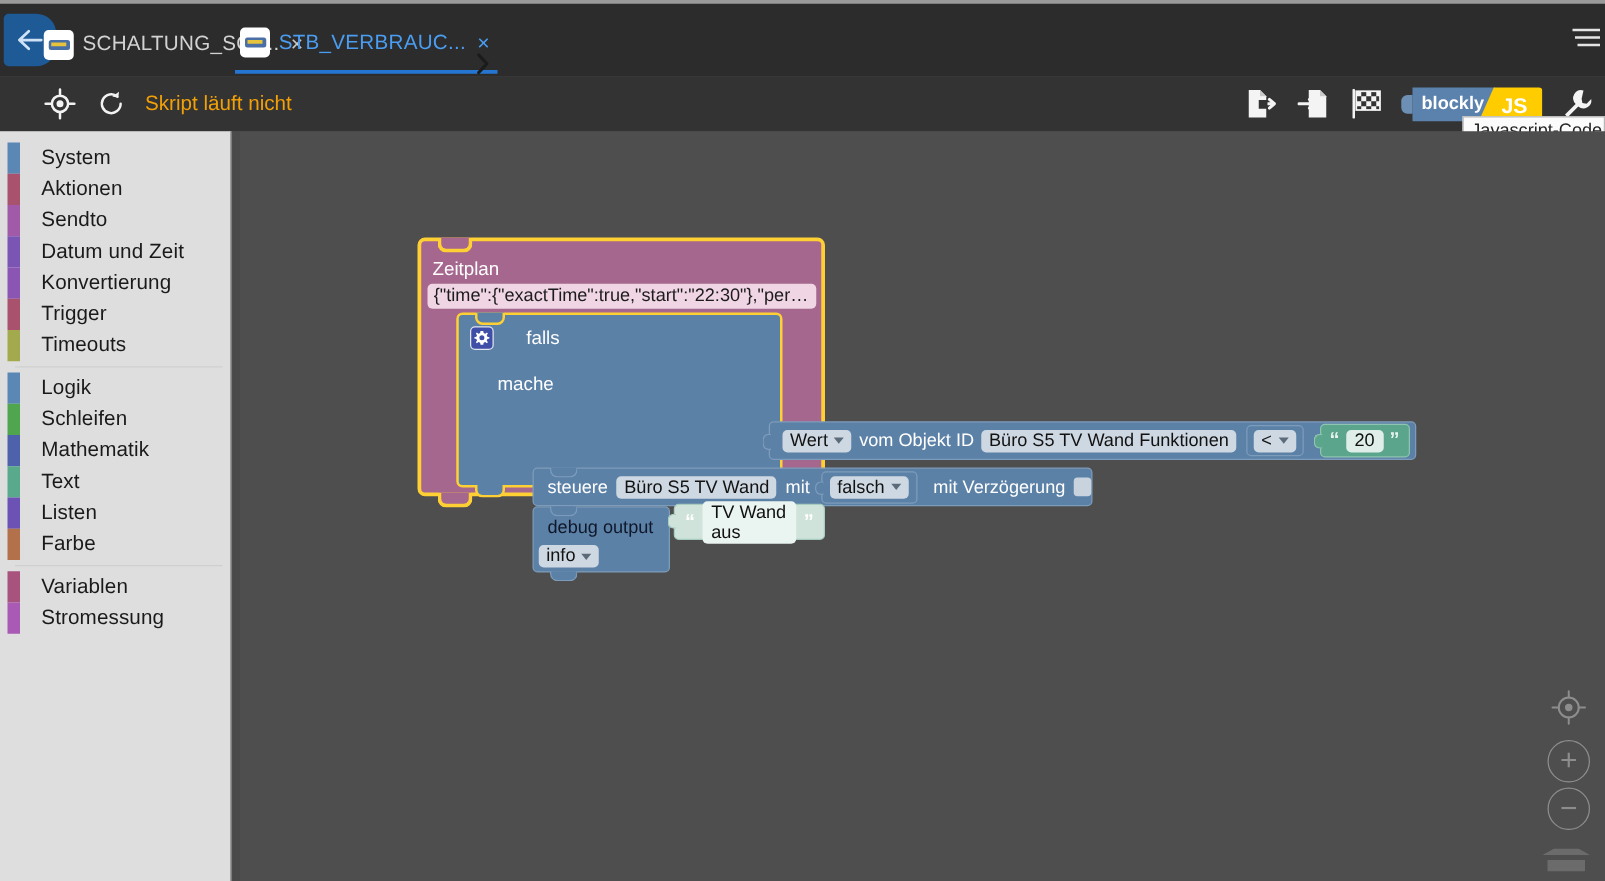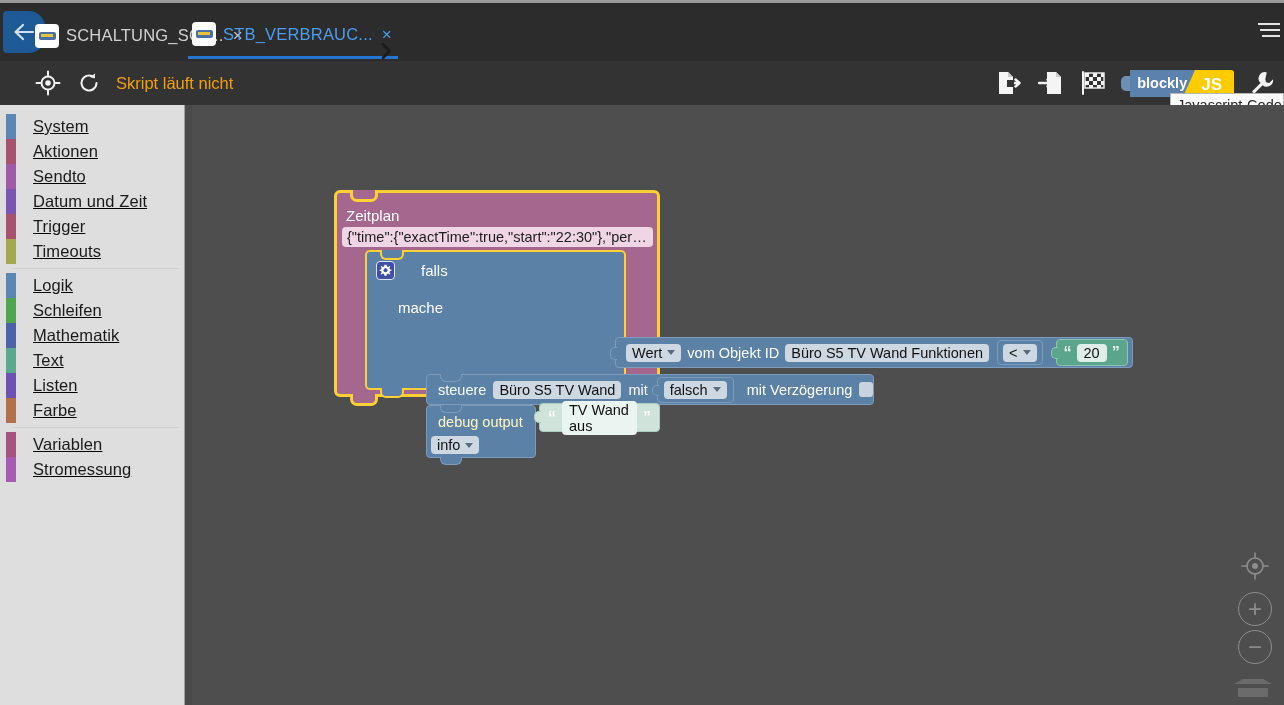--- a/index.html
+++ b/index.html
@@ -105,21 +105,20 @@
     color: #262626; font-size: 14.5px; padding: 3px 6px;
     white-space: nowrap; overflow: hidden; width: 114px;
   }
 
   
   #sidebar {
     position: absolute; left: 0; top: 105px; width: 185px; height: 600px;
     background: #dedede;
     border-right: 1px solid #9e9e9e;
     overflow: hidden;
-    text-decoration: underline;
   }
   .sbitem {
     position: relative; height: 25px; display: flex; align-items: center;
     cursor: pointer;
   }
   .sbitem .swatch {
     position: absolute; left: 6px; top: 0px; width: 10px; height: 25px;
   }
   .sbitem .sblabel {
     margin-left: 33px; font-size: 16.5px; color: #1a1a1a; letter-spacing: .1px;
@@ -282,21 +281,21 @@
     width: 20px; height: 7px; background: #5c81a7;
     border-left: 1px solid #7d9cbb; border-right: 1px solid #7d9cbb;
     border-bottom: 1px solid #7d9cbb; border-radius: 0 0 6px 6px;
   }
   #debugblk:after {
     content: ""; position: absolute; left: 13px; bottom: -8px;
     width: 20px; height: 7px; background: #5c81a7;
     border-left: 1px solid #7d9cbb; border-right: 1px solid #7d9cbb;
     border-bottom: 1px solid #7d9cbb; border-radius: 0 0 6px 6px;
   }
-  #debug-label { color: #fef9c3; font-size: 14.5px; padding: 8px 4px 0 11px; }
+  #debug-label { color: #0f172a; font-size: 14.5px; padding: 8px 4px 0 11px; }
   #infofld { position: absolute; left: 4px; top: 30px; }
   #strblk-txt {
     position: absolute; left: 205px; top: 213px;
     display: flex; align-items: center; gap: 6px; height: 29px;
     background: #cfe3da; border: 1px solid #a9ccc0; border-radius: 4px;
     padding: 0 8px;
   }
   #strblk-txt .plug-l { background: #cfe3da; border: 1px solid #a9ccc0; border-right: none;}
   #strblk-txt .q { color: #fff; }
   #strblk-txt .numfld { background: #eaf4f0; }
@@ -436,20 +435,24 @@
   </div>
   <div class="sbitem">
     <span class="swatch" style="background:#a05aa8"></span>
     <span class="sblabel">Sendto</span>
   </div>
   <div class="sbitem">
     <span class="swatch" style="background:#7b55b4"></span>
     <span class="sblabel">Datum und Zeit</span>
   </div>
   <div class="sbitem">
+    <span class="swatch" style="background:#8b55b4"></span>
+    <span class="sblabel">Konvertierung</span>
+  </div>
+  <div class="sbitem">
     <span class="swatch" style="background:#a8526e"></span>
     <span class="sblabel">Trigger</span>
   </div>
   <div class="sbitem">
     <span class="swatch" style="background:#a3aa4e"></span>
     <span class="sblabel">Timeouts</span>
   </div>
 
   <div class="sbsep"></div>
 

